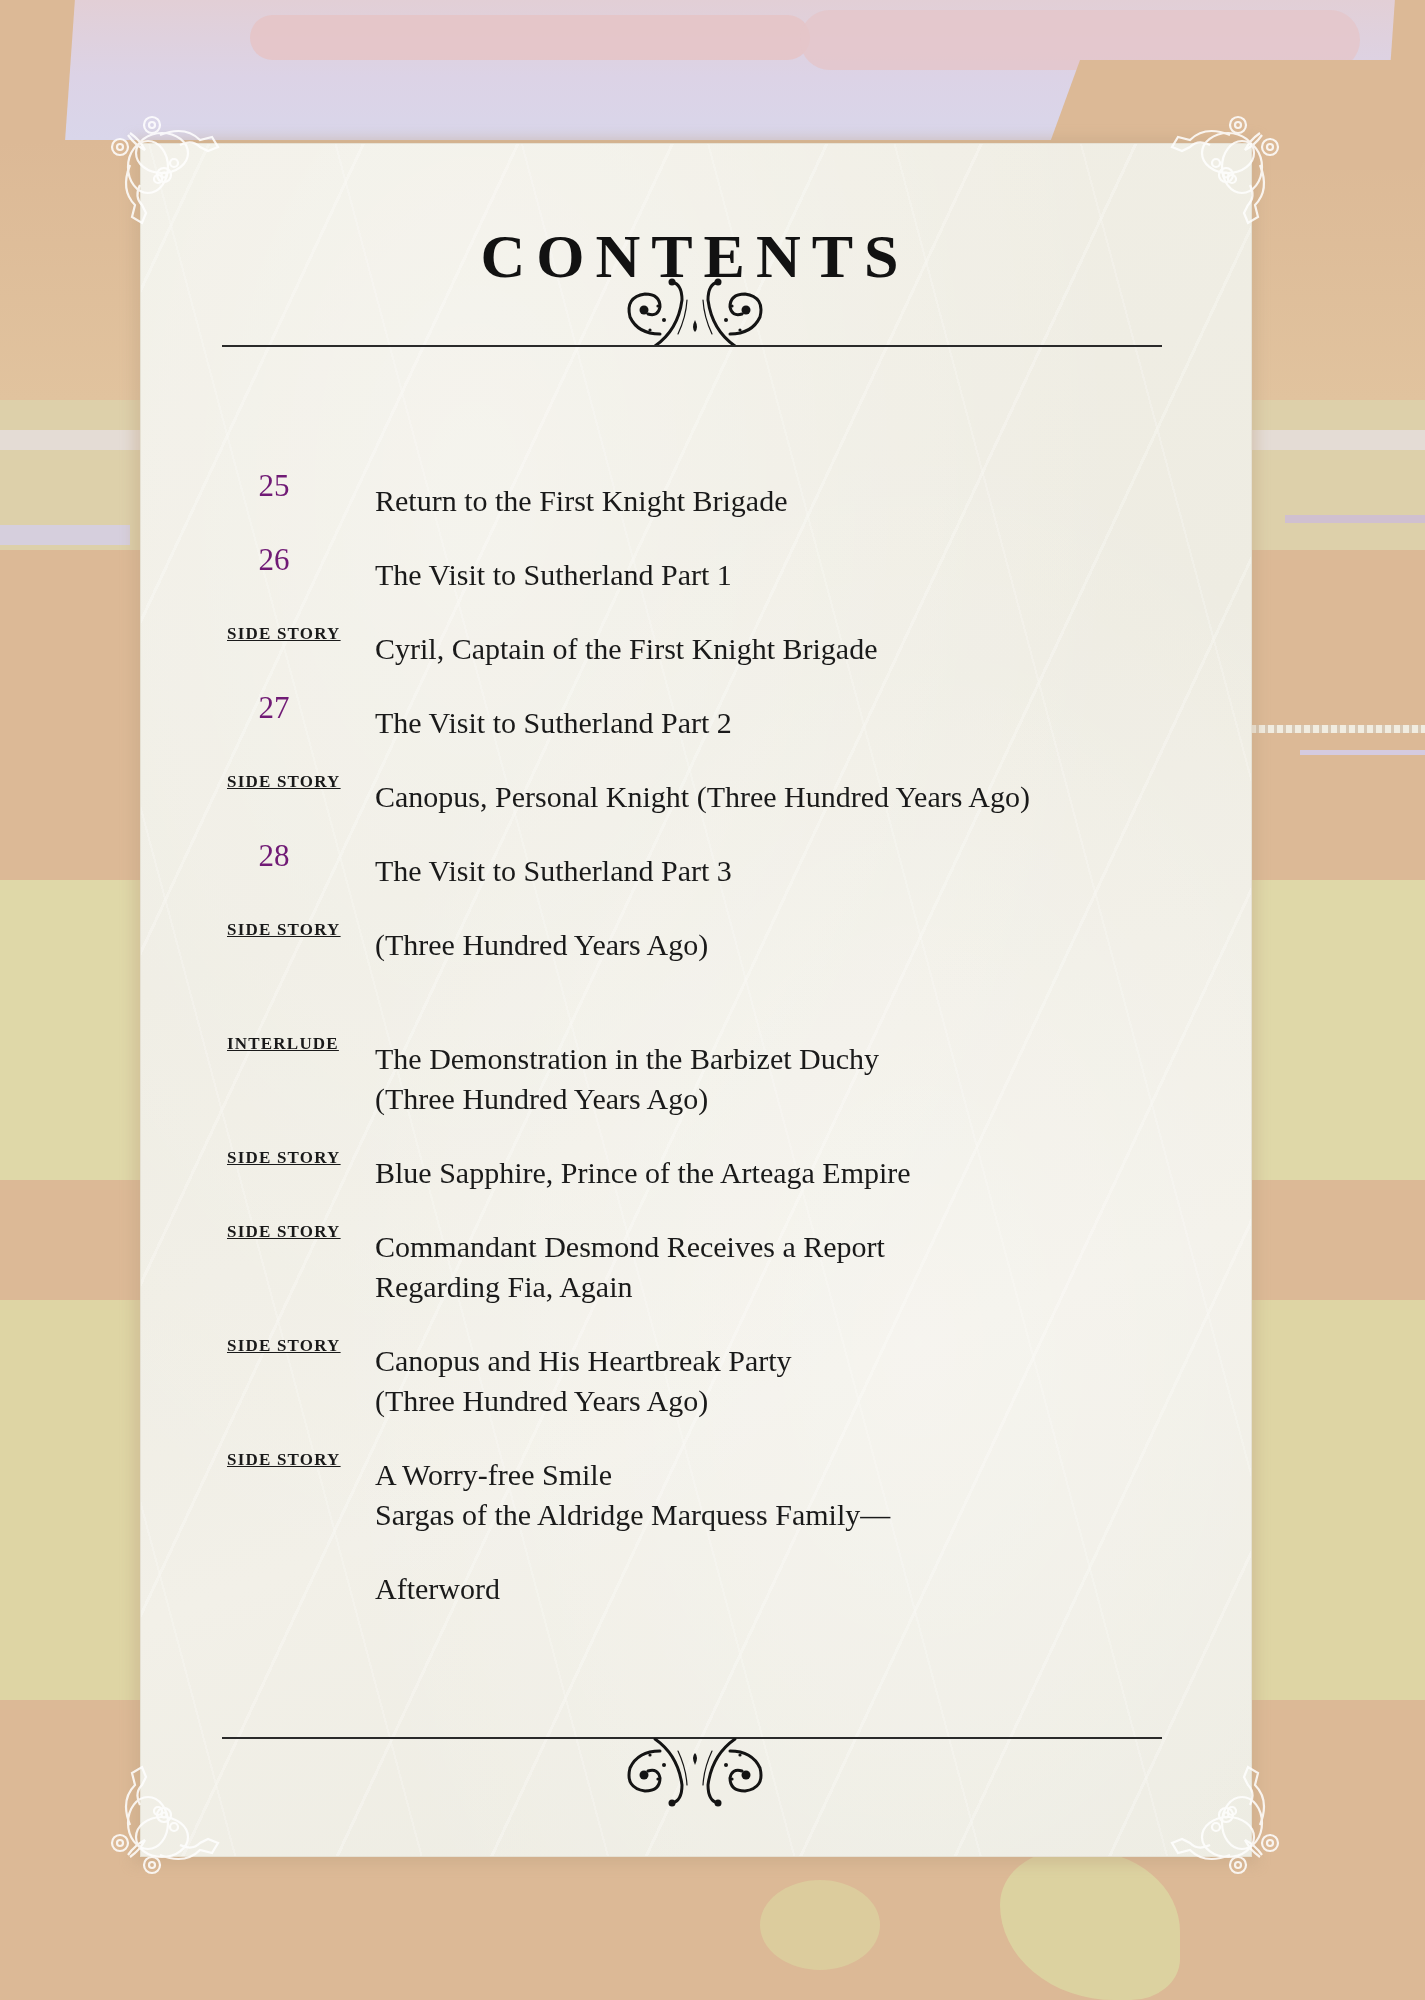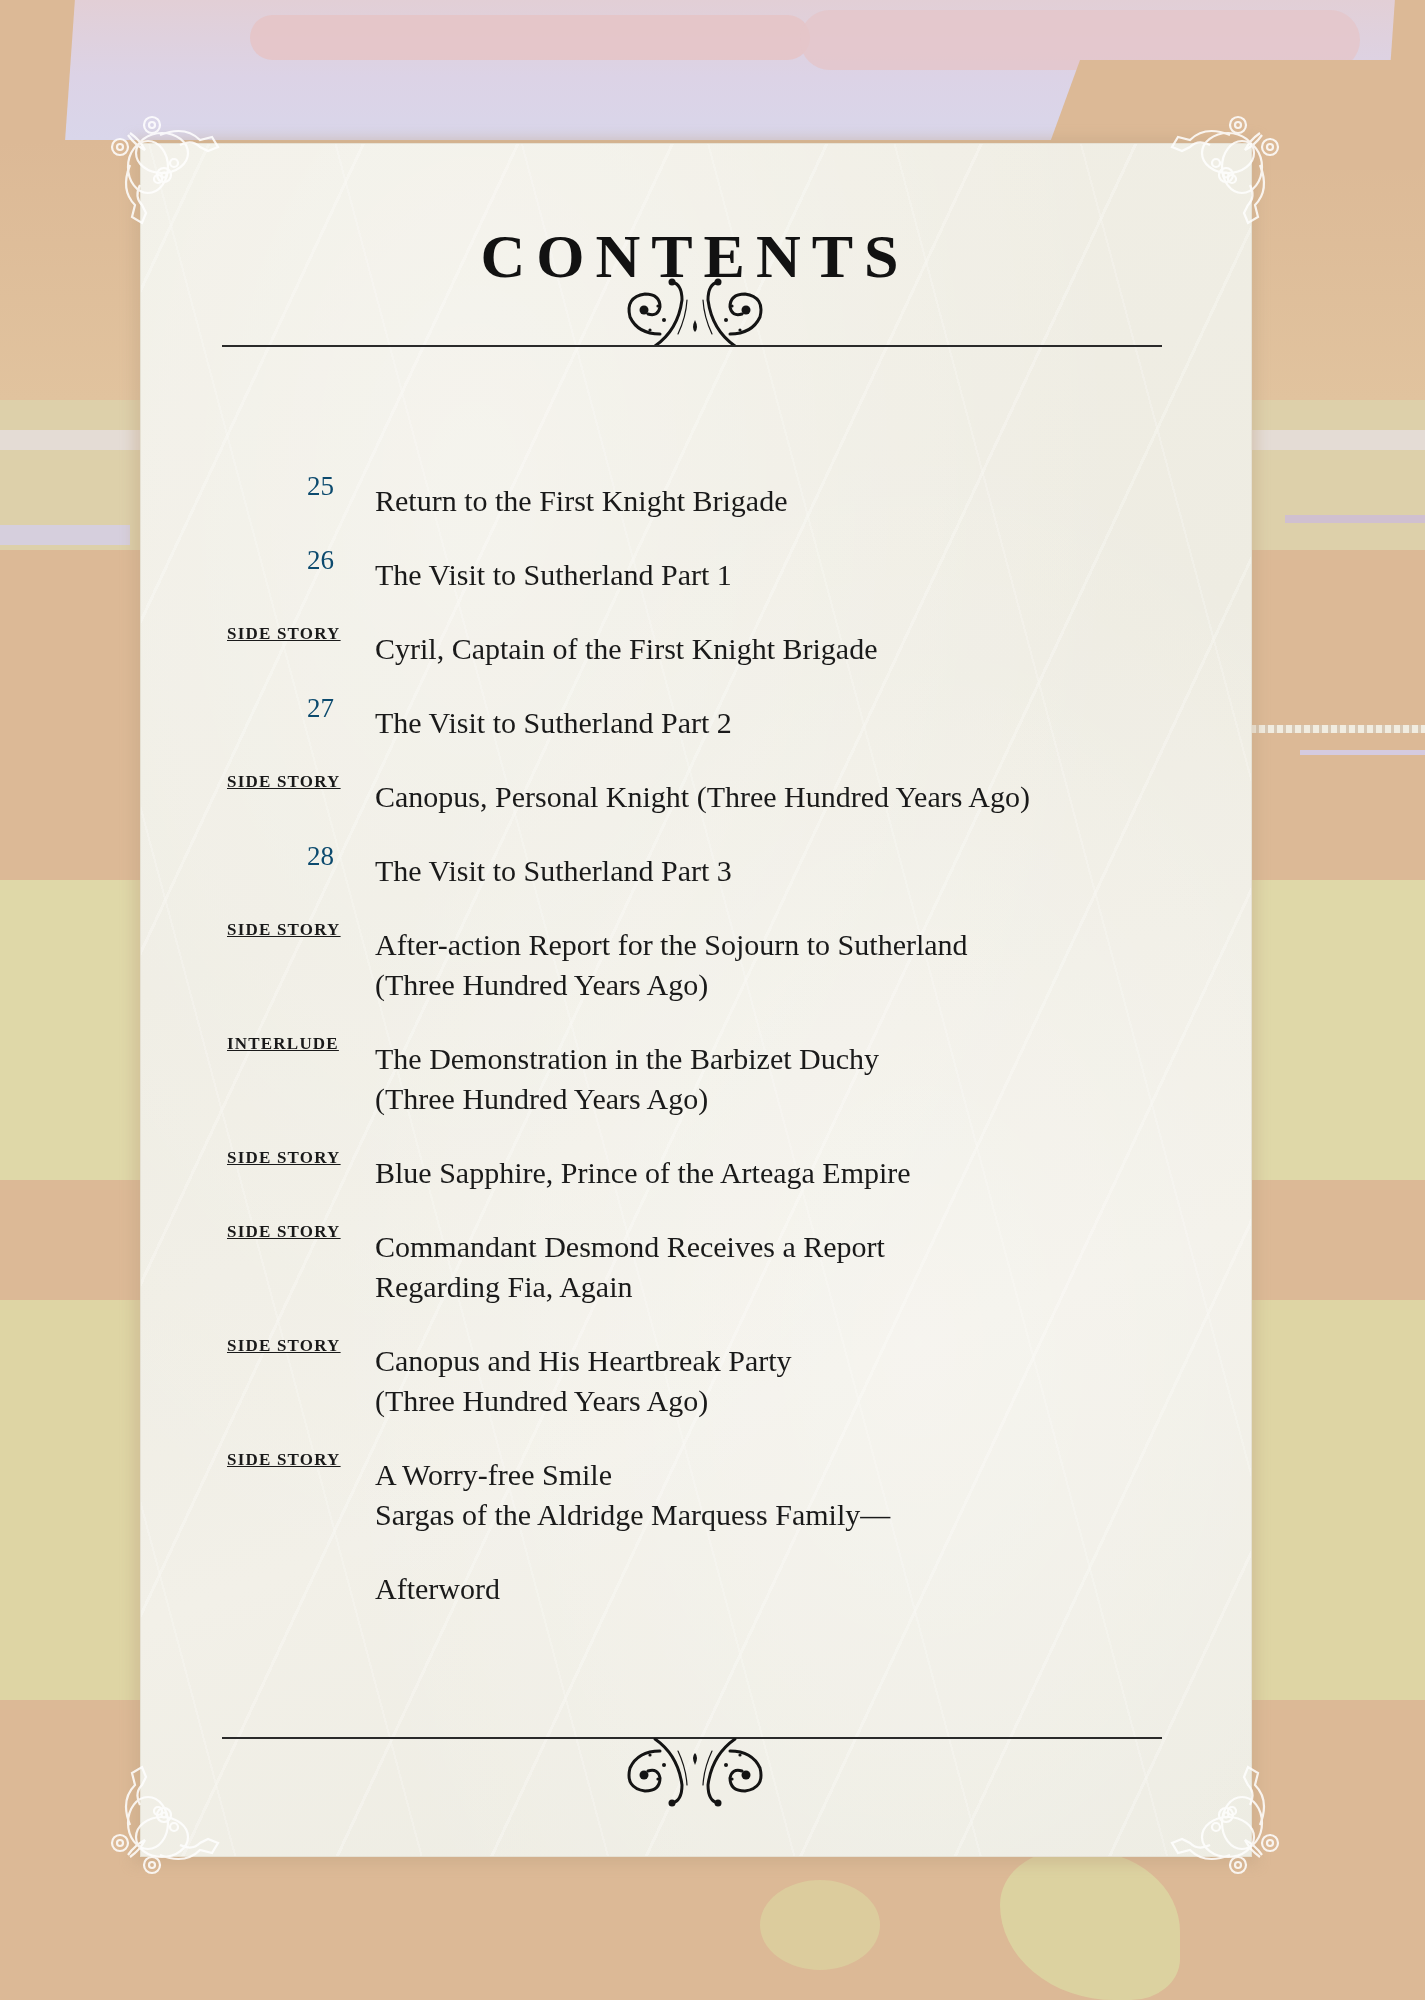--- a/index.html
+++ b/index.html
@@ -68,22 +68,22 @@
   .ornament { position:absolute; width:150px; height:75px; }
   .ornament.top { left:620px; top:272px; }
   .ornament.bottom { left:620px; top:1738px; transform:scaleY(-1); }
   .rule { position:absolute; left:222px; width:940px; height:2px; background:#2a2a2a; }
   .rule.top { top:345px; }
   .rule.bottom { top:1737px; }
 
   .toc { position:absolute; left:0; top:0; width:1425px; }
   .row { position:absolute; left:0; width:1425px; }
   .num {
-    position:absolute; right:1091px; width:120px; text-align:right;
-    font-size:27px; color:#0c4a6e; line-height:40px;
+    position:absolute; right:1091px; width:120px; text-align:center;
+    font-size:31px; color:#701a75; line-height:40px;
   }
   .label {
     position:absolute; left:227px; width:125px; text-align:left;
     font-size:17px; font-weight:bold; letter-spacing:1.2px;
     color:#1a1a1a; line-height:40px; font-variant:small-caps;text-decoration:underline;
   }
   .entry-title {
     position:absolute; left:375px; width:820px;
     font-size:30px; color:#1a1a1a; line-height:40px;margin-top:15px;
   }
@@ -240,21 +240,20 @@
   </div>
   <div class="row" style="top:836px">
     <div class="num">28</div>
     <div class="entry-title">
         <span>The Visit to Sutherland Part 3</span>
       </div>
   </div>
   <div class="row" style="top:910px">
     <div class="label">SIDE STORY</div>
     <div class="entry-title">
-        <span>After-action Report for the Sojourn to Sutherland</span>
         <span>(Three Hundred Years Ago)</span>
       </div>
   </div>
   <div class="row" style="top:1024px">
     <div class="label">INTERLUDE</div>
     <div class="entry-title">
         <span>The Demonstration in the Barbizet Duchy</span>
         <span>(Three Hundred Years Ago)</span>
       </div>
   </div>

